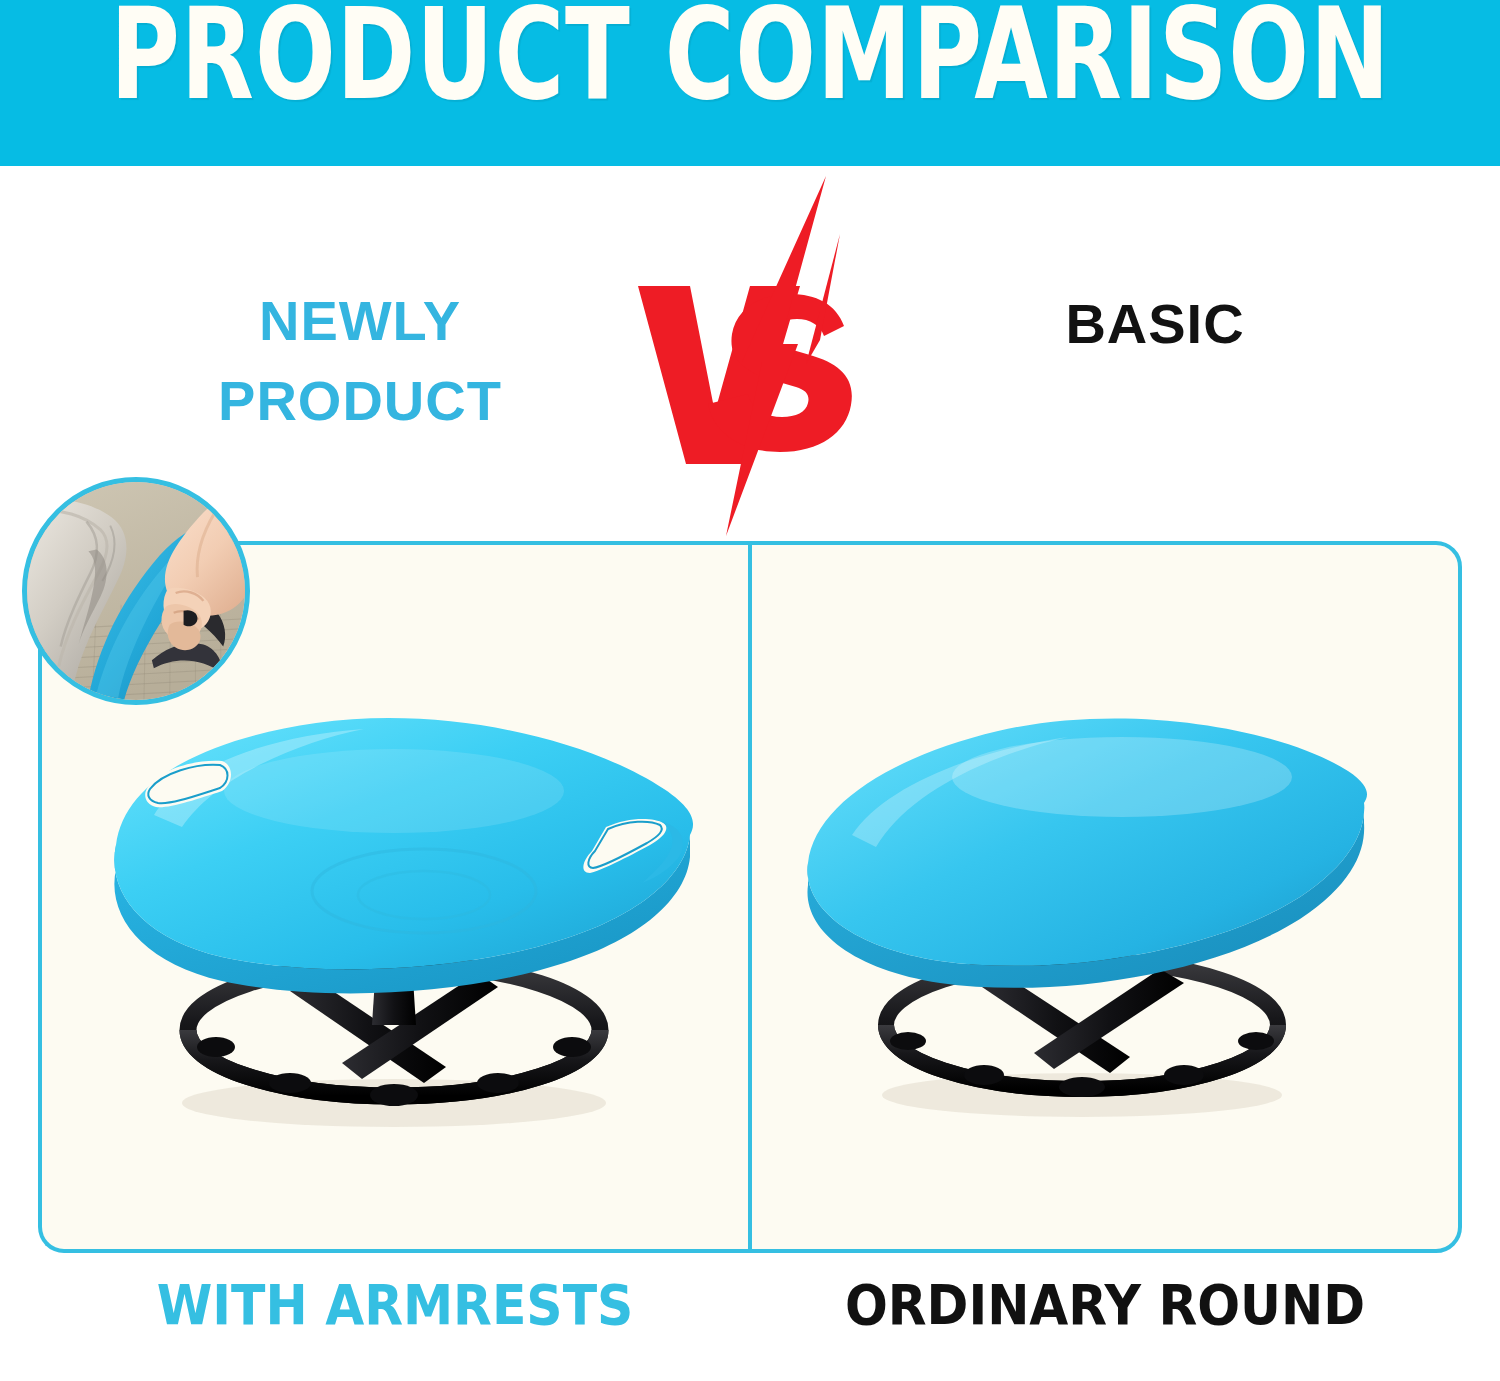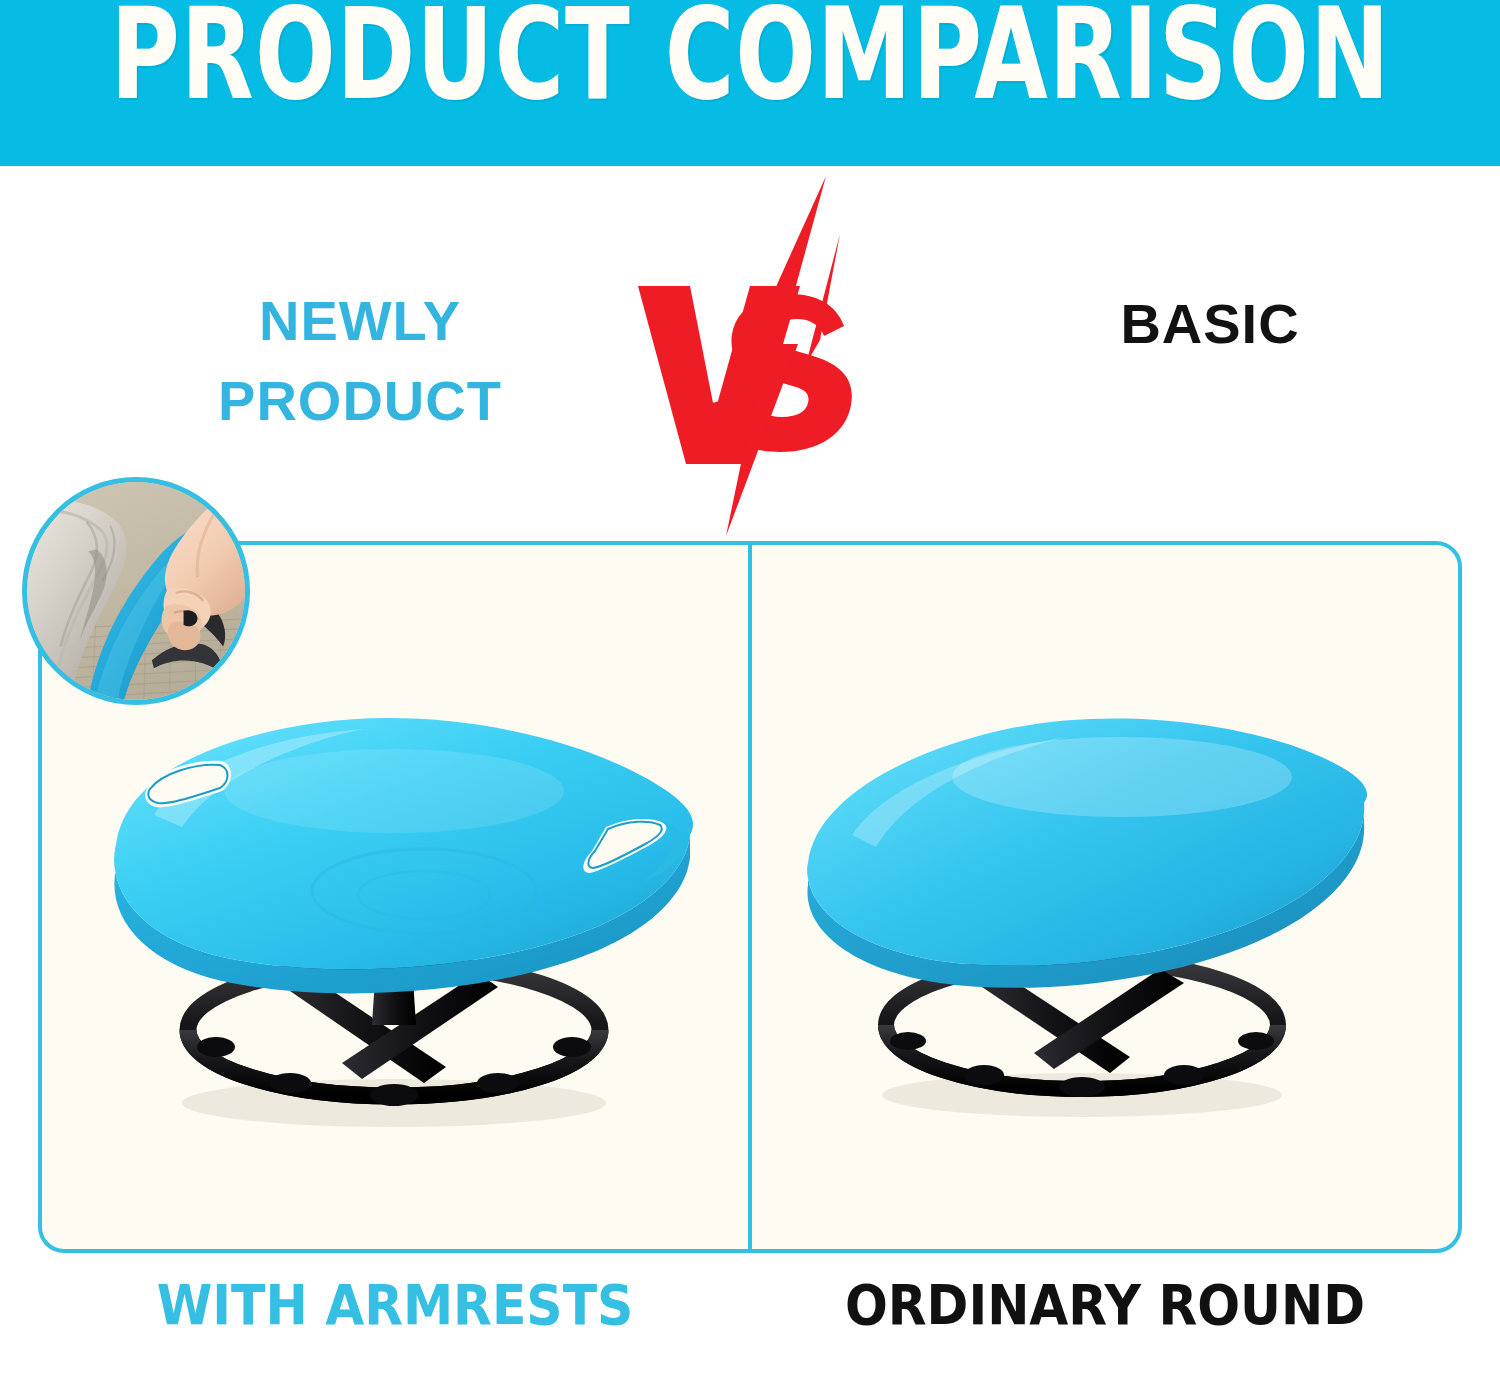--- a/index.html
+++ b/index.html
@@ -38,21 +38,21 @@
     position:absolute;left:150px;top:115px;width:420px;
     text-align:center;
     color:#34b5e0;
     font-weight:700;
     font-size:56px;
     line-height:1.42;
     letter-spacing:1px;
   }
   #label-left .ln{display:block;}
   #label-right{
-    position:absolute;left:1045px;top:118px;width:330px;
+    position:absolute;left:990px;top:118px;width:330px;
     text-align:center;
     color:#121212;
     font-weight:700;
     font-size:56px;
     line-height:1.42;
     letter-spacing:1px;
   }
 
   
   #vs-badge{

